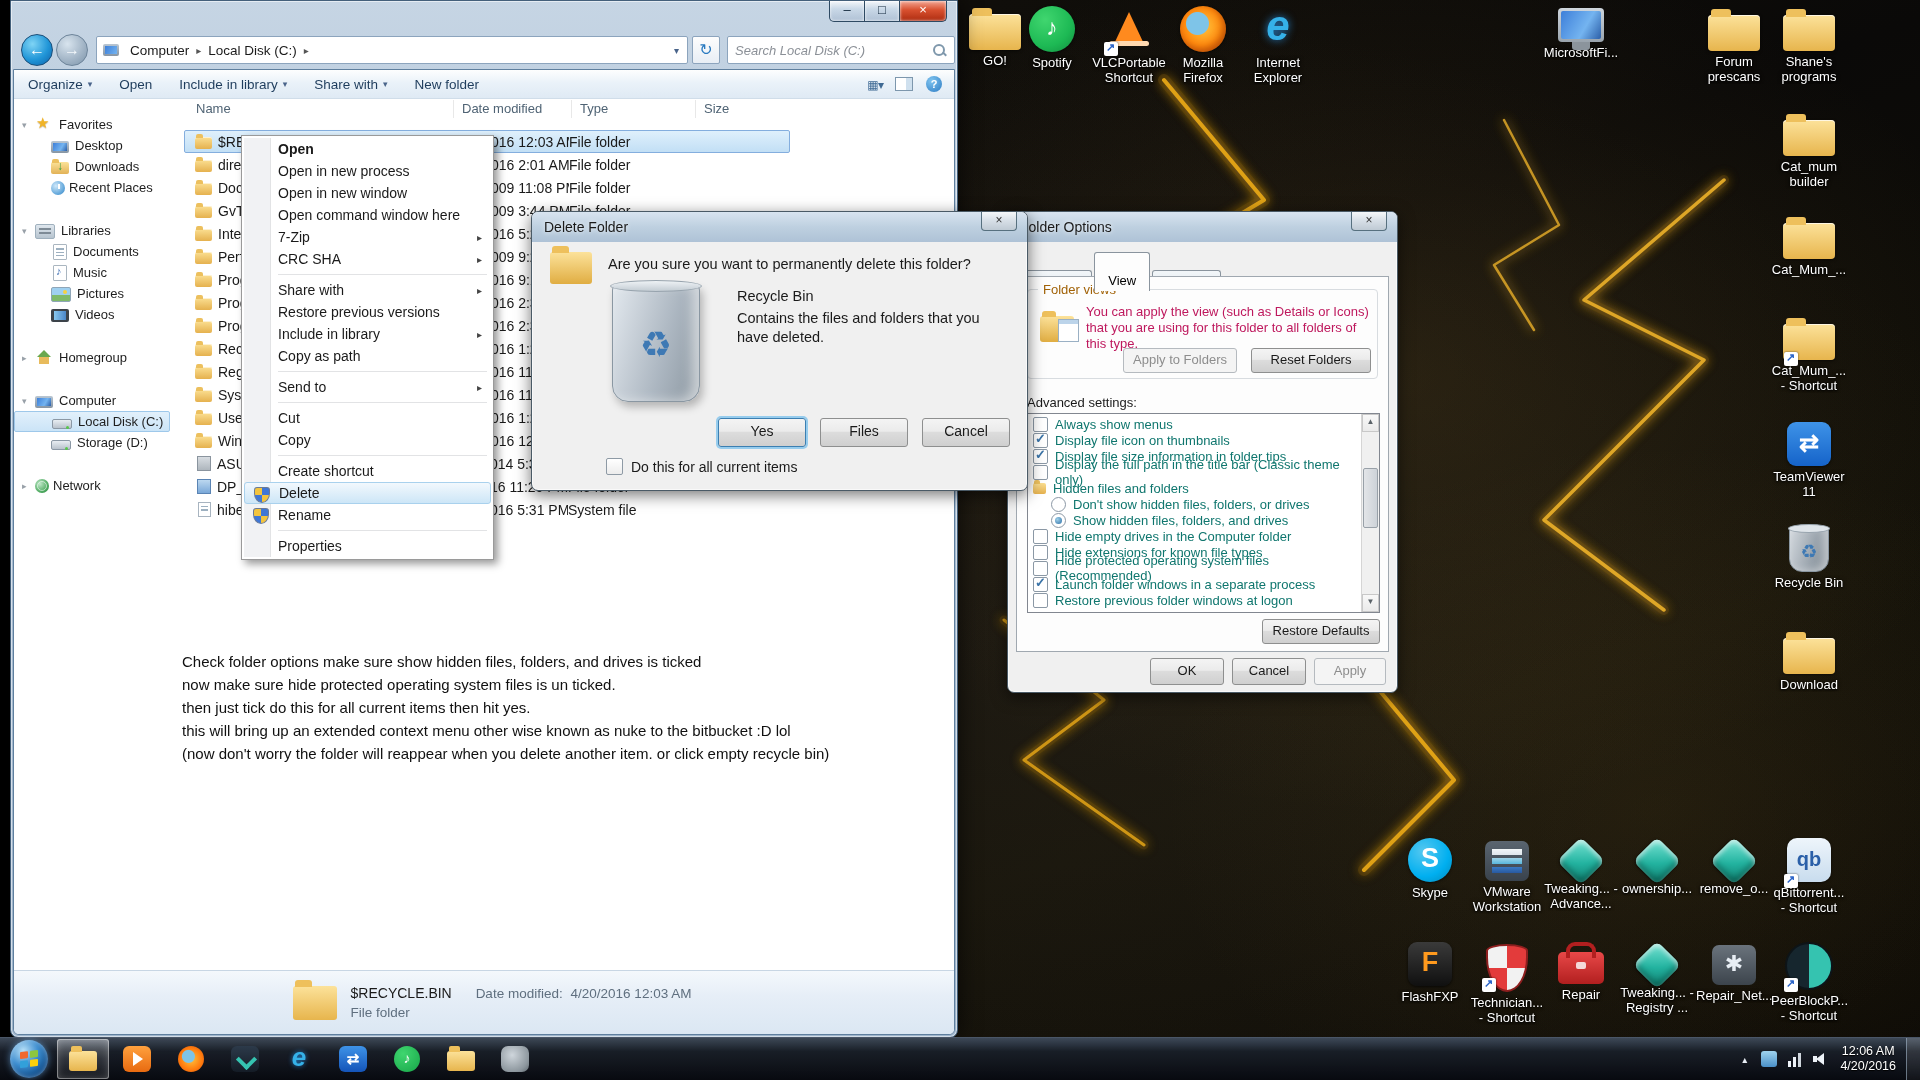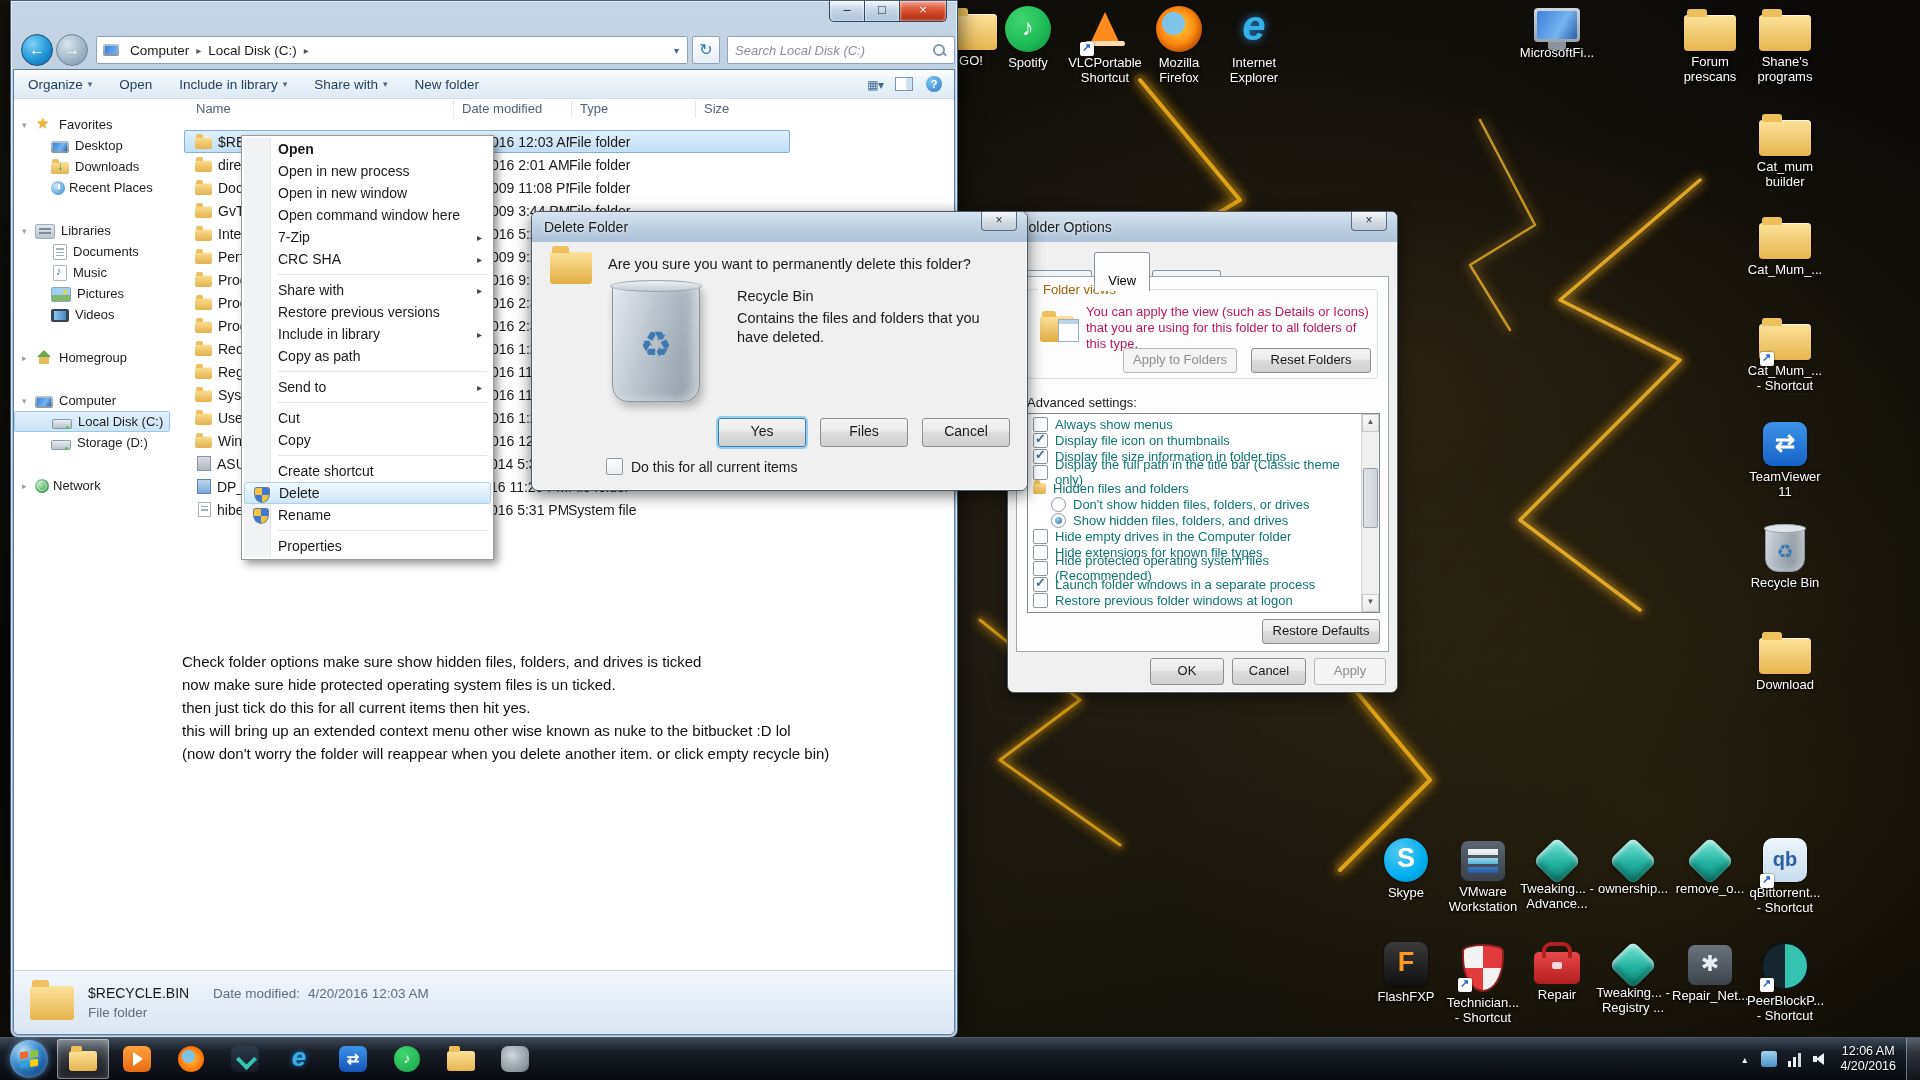--- a/index.html
+++ b/index.html
@@ -5,21 +5,21 @@
   html,body{margin:0;padding:0;}
   body{width:1920px;height:1080px;overflow:hidden;position:relative;background:#000;
        font-family:"Liberation Sans",sans-serif;cursor:default;-webkit-font-smoothing:antialiased;}
 
   
   #desktop{position:absolute;inset:0;
     background:
       radial-gradient(ellipse 900px 620px at 72% 35%, rgba(130,100,40,.20), transparent 70%),
       radial-gradient(ellipse 700px 520px at 86% 75%, rgba(115,88,32,.16), transparent 70%),
       radial-gradient(ellipse 1300px 850px at 55% 60%, rgba(72,62,46,.28), transparent 75%),
-      linear-gradient(160deg,#16130c,#0a0908 40%,#121008 70%,#0c0a06);}
+      linear-gradient(160deg,#16130c,#0a0908 40%,#121008 70%,#0c0a06); margin-left: 24px;}
   #lightning{position:absolute;inset:0;z-index:1;}
 
   .dwrap{position:absolute;width:76px;text-align:center;z-index:2;}
   .dlabel{display:block;margin-top:3px;font-size:13px;line-height:15px;color:#fff;
           text-shadow:0 1px 2px #000,0 0 4px #000;max-height:31px;overflow:hidden;}
   .dic{position:relative;width:52px;height:46px;margin:0 auto;display:block;}
   .shortcut-badge{position:absolute;left:13px;top:36px;width:14px;height:14px;background:#fff;
           border-radius:2px;box-shadow:0 0 2px rgba(0,0,0,.7);}
   .shortcut-badge::after{content:"↗";position:absolute;left:2px;top:-1px;font-size:11px;color:#2a64c8;font-weight:bold;}
 
@@ -177,21 +177,21 @@
   .fico.file-gray{width:12px;height:13px;margin-left:12px;background:linear-gradient(#d8dde2,#aeb6bd);border:1px solid #8a949e;}
   .fico.file-blue{width:12px;height:13px;margin-left:12px;background:linear-gradient(#bcd8f0,#7aa8d8);border:1px solid #5a84b4;}
   .fc{overflow:hidden;white-space:nowrap;}
   .fc.name{width:234px;}
   .fc.date{width:117px;}
   .fc.type{width:123px;}
   .fc.size{width:60px;text-align:right;}
   .annotation{position:absolute;left:6px;top:552px;font-size:15px;line-height:23px;color:#101010;width:760px;}
 
   .ex-details{position:absolute;left:0;right:0;bottom:0;height:63px;display:flex;align-items:center;padding-left:16px;
-      background:linear-gradient(#f4f8fc,#e6eef7 40%,#dbe7f3);border-top:1px solid #c8d6e4;}
+      background:linear-gradient(#f4f8fc,#e6eef7 40%,#dbe7f3);border-top:1px solid #c8d6e4;justify-content:center;}
   .dfolder{position:relative;width:44px;height:34px;margin-right:14px;background:linear-gradient(#fce29a,#e7b54d);border-radius:3px;flex:none;}
   .dfolder::before{content:"";position:absolute;top:-6px;left:2px;width:17px;height:7px;background:#eec05c;border-radius:3px 3px 0 0;}
   .dt-line1{font-size:14px;color:#1a1a1a;}
   .dt-line1 .dt-modlabel,.dt-line1 .dt-modval{color:#5f6f7f;font-size:13.5px;}
   .dt-modlabel{margin-left:20px;margin-right:4px;}
   .dt-line2{font-size:13.5px;color:#5f6f7f;margin-top:4px;}
 
   
   #ctxmenu{position:absolute;left:241px;top:135px;width:247px;z-index:30;background:#fff;border:1px solid #9a9a9a;
       box-shadow:4px 4px 8px rgba(0,0,0,.4);padding:2px;}

